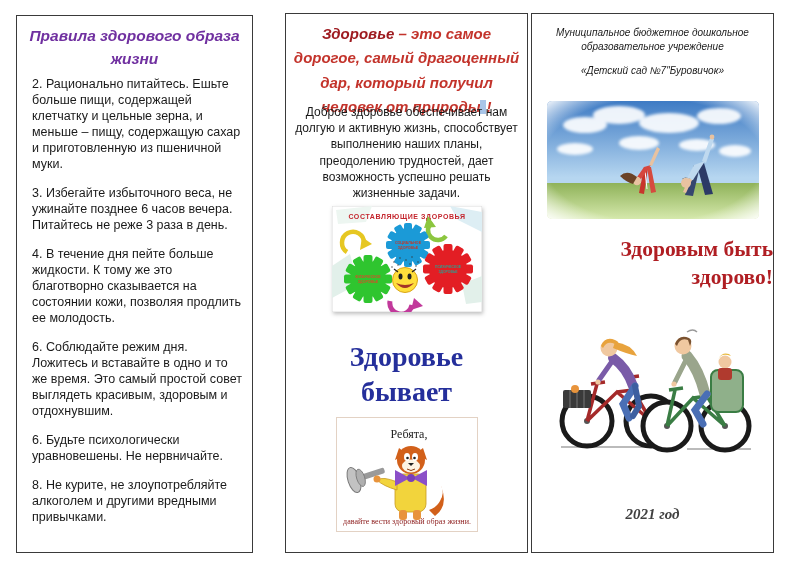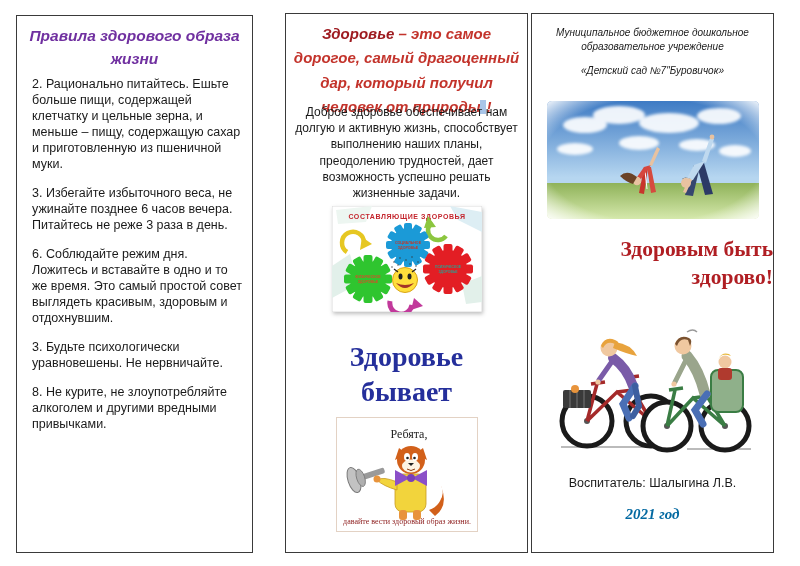--- a/index.html
+++ b/index.html
@@ -42,37 +42,38 @@
             width:212px;height:118px;border-radius:5px;overflow:hidden;}
   .rp-slogan{position:absolute;top:222px;left:0;right:0;text-align:right;
              font-family:"Liberation Serif",serif;font-weight:bold;font-size:21.5px;
              line-height:1.3;color:#B01E23;}
   .rp-slogan .inner{display:inline-block;max-width:190px;}
   .rp-bike{position:absolute;top:292px;left:50%;transform:translateX(-50%);
            width:212px;height:152px;}
   .rp-teacher{position:absolute;top:462px;left:0;right:0;text-align:center;font-size:12.5px;}
   .rp-year{position:absolute;top:492px;left:0;right:0;text-align:center;
            font-family:"Liberation Serif",serif;font-weight:bold;font-style:italic;
-           font-size:15px;color:#0369a1;}
+           font-size:15px;color:#404040;}
   svg{display:block;}
   svg text{font-family:"Liberation Sans",sans-serif;}
   svg text.serif{font-family:"Liberation Serif",serif;}
 </style>
 </head>
 <body>
 
 <div class="page">
 
   <div class="panel panel-left">
     <div class="lp-title">Правила здорового образа жизни</div>
     <div class="lp-items">
       <p>2. Рационально питайтесь. Ешьте больше пищи, содержащей клетчатку и цельные зерна, и меньше – пищу, содержащую сахар и приготовленную из пшеничной муки.</p>
       <p>3. Избегайте избыточного веса, не ужинайте позднее 6 часов вечера. Питайтесь не реже 3 раза в день.</p>
+      <p>4. В течение дня пейте больше жидкости. К тому же это благотворно сказывается на состоянии кожи, позволяя продлить ее молодость.</p>
       <p>6. Соблюдайте режим дня. Ложитесь и вставайте в одно и то же время. Это самый простой совет выглядеть красивым, здоровым и отдохнувшим.</p>
-      <p>3. Будьте психологически уравновешены. Не нервничайте.</p>
+      <p>6. Будьте психологически уравновешены. Не нервничайте.</p>
       <p>8. Не курите, не злоупотребляйте алкоголем и другими вредными привычками.</p>
     </div>
   </div>
 
   <div class="panel panel-mid">
     <div class="mp-title">
       <span class="lead">Здоровье</span><span> – это самое дорогое, самый драгоценный дар, который получил человек от природы</span><span class="hl"></span><span>!</span>
     </div>
     <div class="mp-para">Доброе здоровье обеспечивает нам долгую и активную жизнь, способствует выполнению наших планы, преодолению трудностей, дает возможность успешно решать жизненные задачи.</div>
 
@@ -308,16 +309,15 @@
           <path d="M140,52 L128,76" stroke="#9AA58C" stroke-width="5" stroke-linecap="round"></path>
           <circle cx="127" cy="78" r="2.6" fill="#F0C8A0"></circle>
           <path d="M160,88 L148,104 L156,118" fill="none" stroke="#4A6FB5" stroke-width="7" stroke-linecap="round"></path>
           <circle cx="136" cy="40" r="8.5" fill="#F0C8A0"></circle>
           <path d="M128,38 Q132,28 142,32 Q146,34 143,40 L141,34 Q133,31 130,40 Z" fill="#7A5230"></path>
           <path d="M140,26 Q146,22 150,26" fill="none" stroke="#999" stroke-width="1.5"></path>
         </g>
       </svg>
     </div>
 
-    <div class="rp-teacher">Воспитатель: Шалыгина Л.В.</div>
     <div class="rp-year">2021 год</div>
   </div>
 </div>
 
 </body></html>

